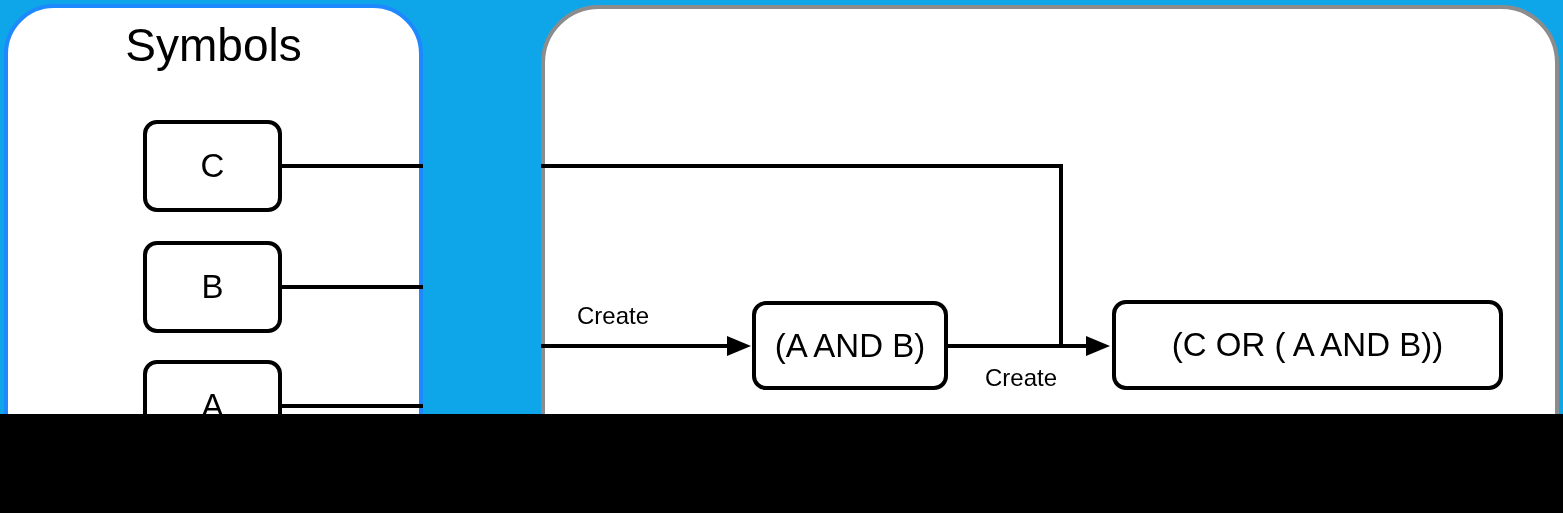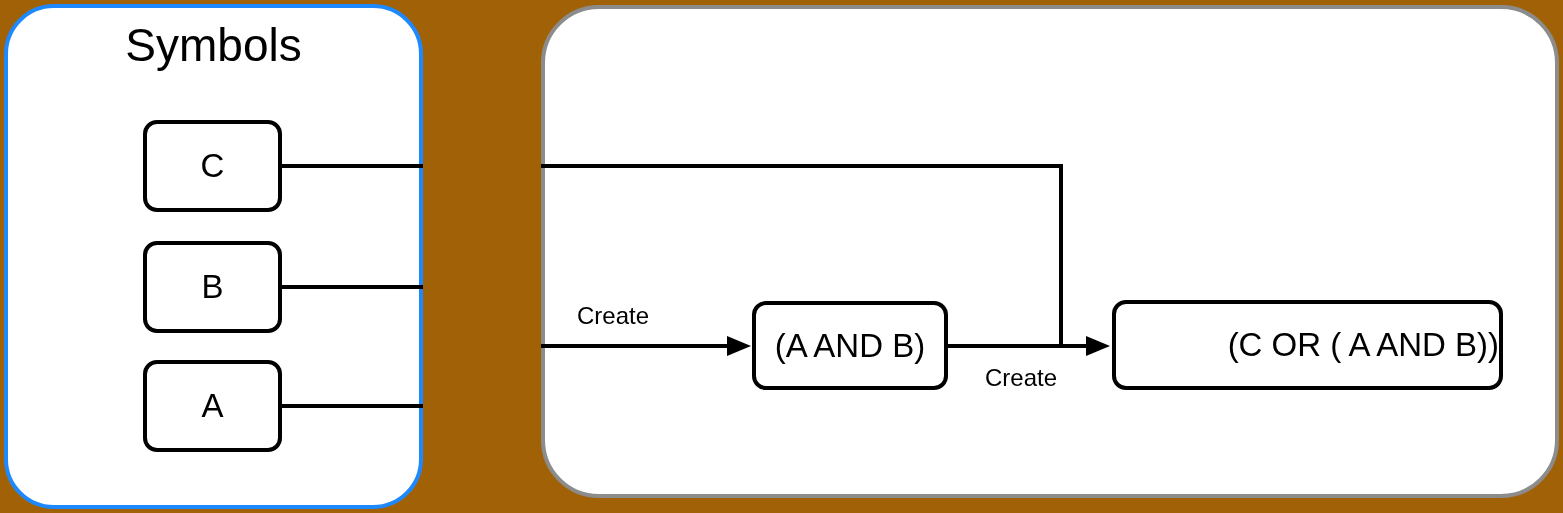--- a/index.html
+++ b/index.html
@@ -3,22 +3,22 @@
 <meta charset="utf-8">
 <style>
   html, body {
     margin: 0;
     padding: 0;
     background: #000000;
   }
   #stage {
     position: relative;
     width: 1563px;
-    height: 513px;
-    background: #a16207;
+    height: 414px;
+    background: #0ea5e9;
     font-family: "Liberation Sans", "DejaVu Sans", sans-serif;
     color: #000000;
     overflow: hidden;
   }
   .panel {
     position: absolute;
     background: #ffffff;
     box-sizing: border-box;
   }
   .panel.symbols {
@@ -56,21 +56,21 @@
     display: flex;
     align-items: center;
     justify-content: center;
     font-size: 33px;
     white-space: nowrap;
   }
   .node.sym-c { left: 143px; top: 120px; width: 139px; height: 92px; }
   .node.sym-b { left: 143px; top: 241px; width: 139px; height: 92px; }
   .node.sym-a { left: 143px; top: 360px; width: 139px; height: 92px; }
   .node.expr-and { left: 752px; top: 301px; width: 196px; height: 89px; }
-  .node.expr-or  { left: 1112px; top: 300px; width: 391px; height: 90px; justify-content: flex-end; }
+  .node.expr-or  { left: 1112px; top: 300px; width: 391px; height: 90px; }
   .edge-line {
     position: absolute;
     background: #000000;
   }
   .h4 { height: 4px; }
   .w4 { width: 4px; }
   .arrowhead {
     position: absolute;
     width: 0; height: 0;
     border-top: 10px solid transparent;

